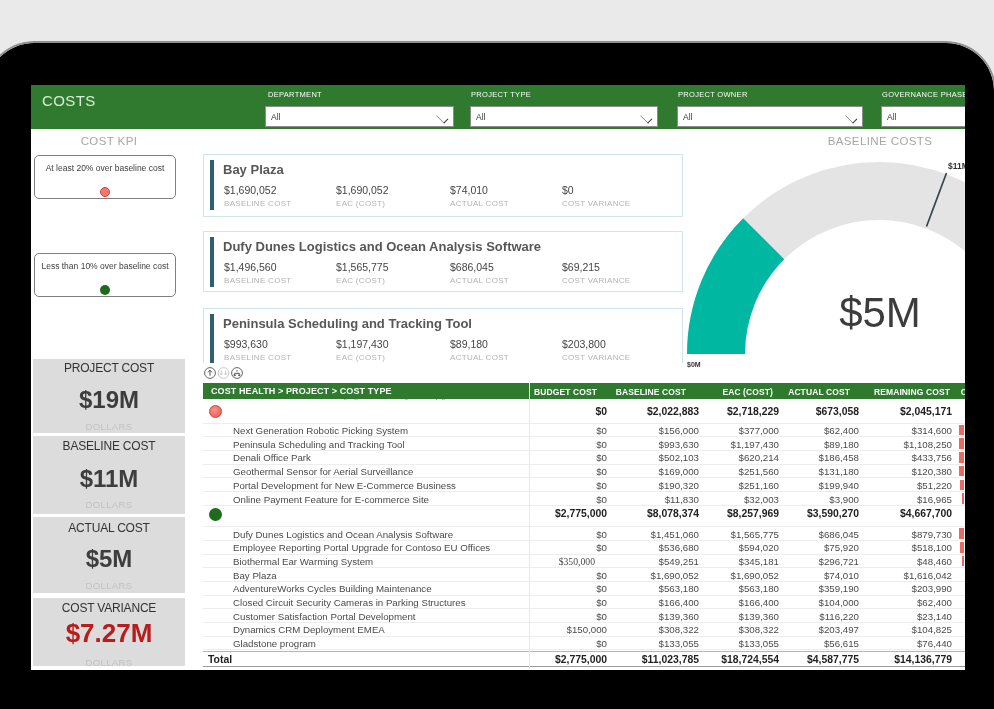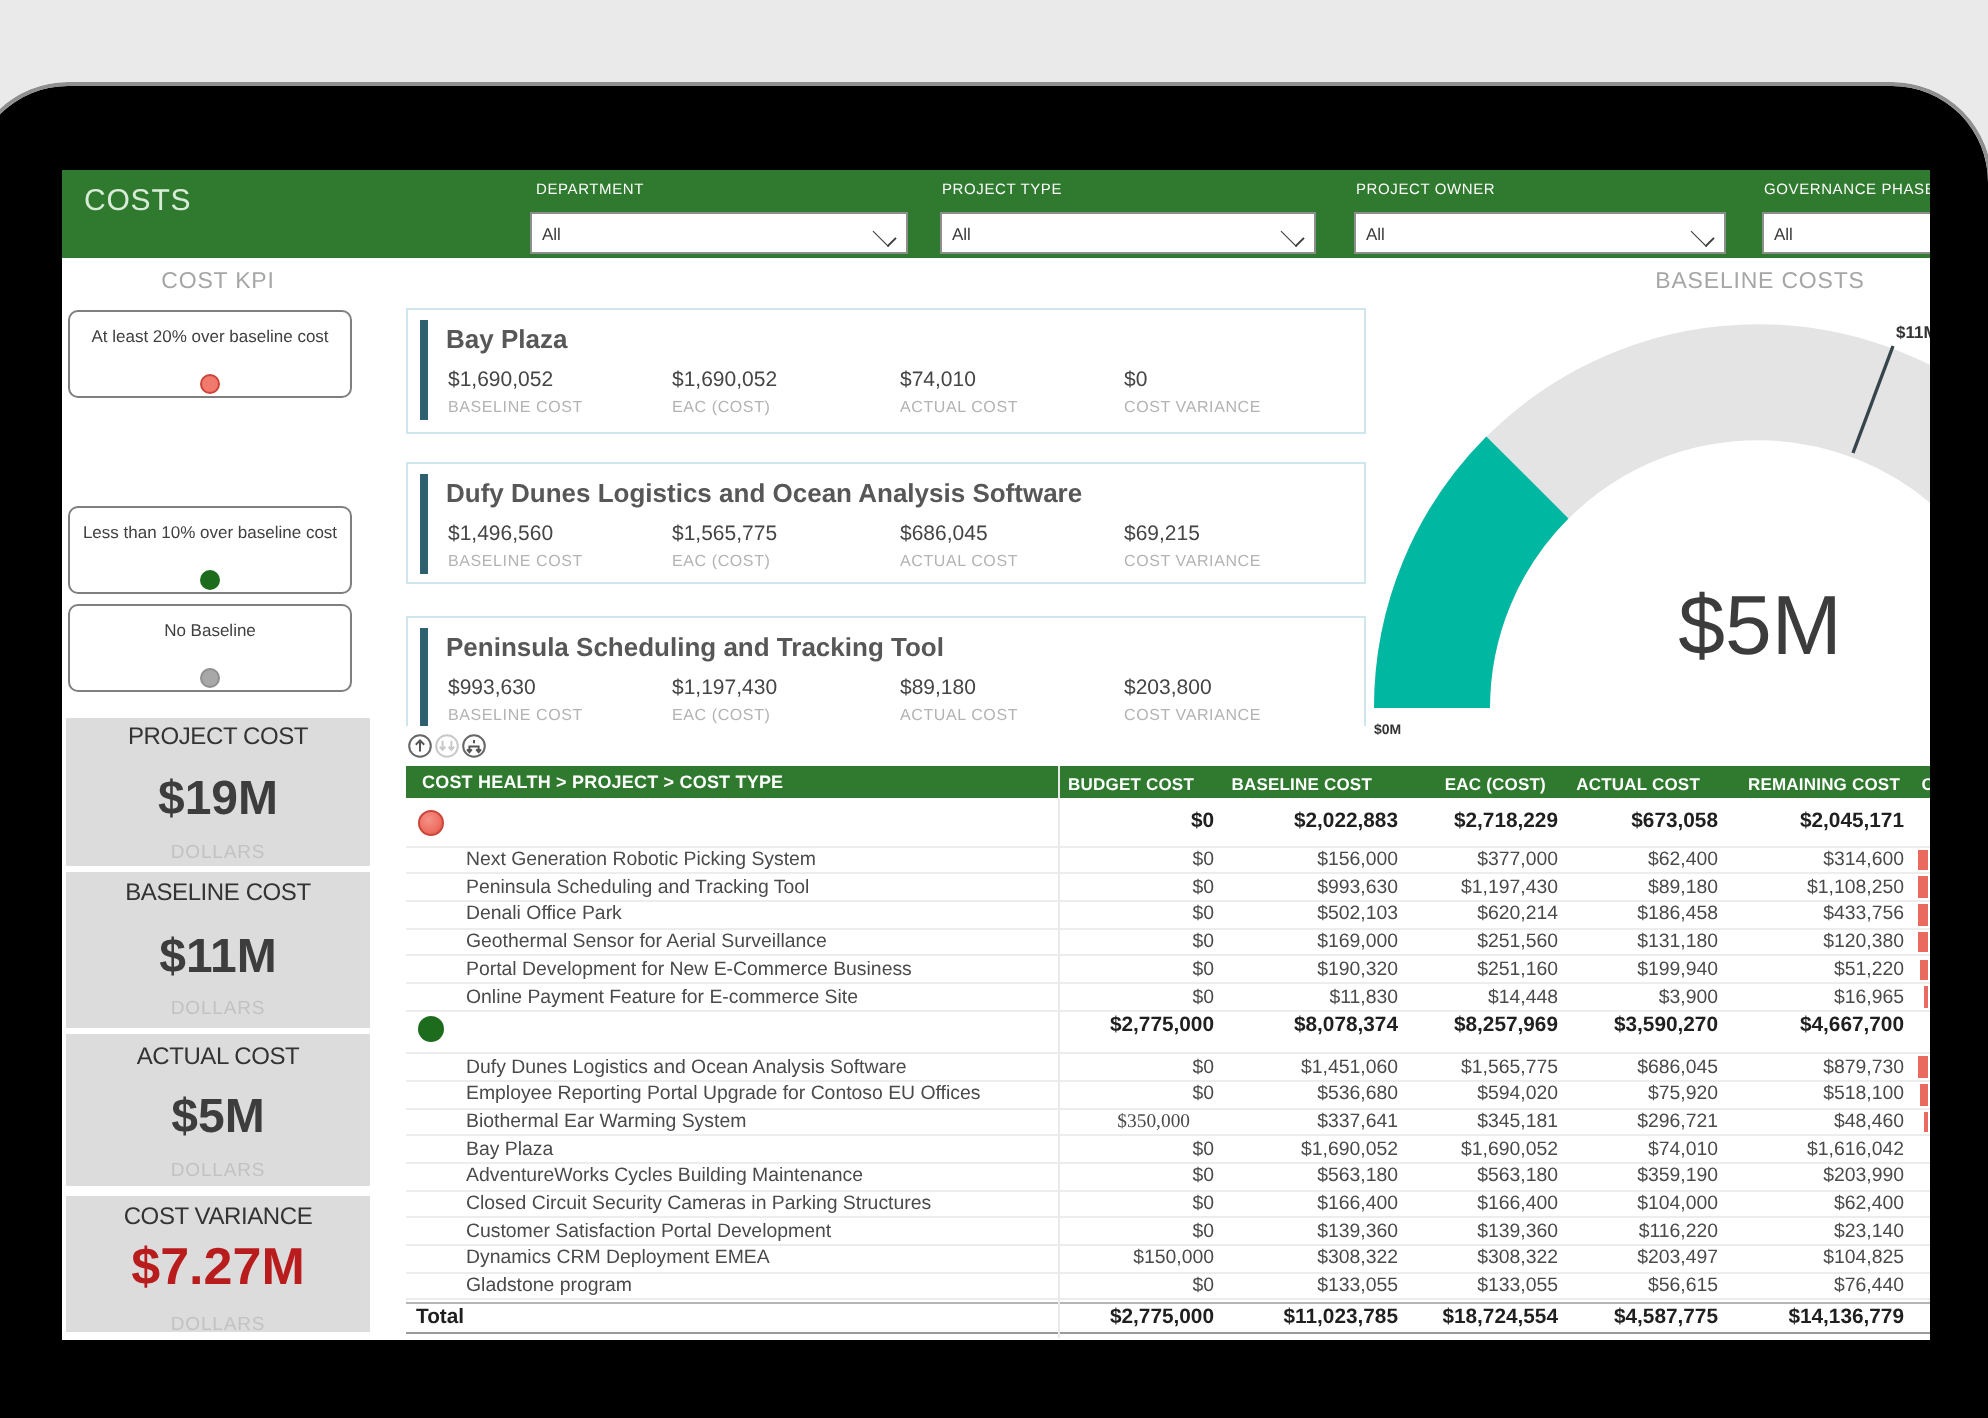--- a/index.html
+++ b/index.html
@@ -92,24 +92,20 @@
   <div class="stitle" style="left:764px; width:170px;">BASELINE COSTS</div>
 
   <div class="kcard" style="top:70px;">
       <div class="t">At least 20% over baseline cost</div>
     <div class="dot" style="background:#f2796d; border:1.5px solid #cc4539;"></div>
     </div>
   <div class="kcard" style="top:168px;">
       <div class="t">Less than 10% over baseline cost</div>
     <div class="dot" style="background:#1d6b1d;"></div>
     </div>
-  <div class="kcard" style="top:217px;">
-      <div class="t">No Baseline</div>
-    <div class="dot" style="background:#a8a8a8; border:1.5px solid #8f8f8f;"></div>
-    </div>
 
   <div class="bigcard" style="top:274px; height:74px;">
     <div class="bt" style="top:2px;">PROJECT COST</div>
     <div class="bv" style="top:27px;">$19M</div>
     <div class="bd" style="top:62px;">DOLLARS</div>
   </div>
   <div class="bigcard" style="top:351px; height:78px;">
     <div class="bt" style="top:3px;">BASELINE COST</div>
     <div class="bv" style="top:29px;">$11M</div>
     <div class="bd" style="top:63px;">DOLLARS</div>
@@ -248,21 +244,21 @@
         <div class="m" style="right:266px;">$190,320</div>
         <div class="m" style="right:186px;">$251,160</div>
         <div class="m" style="right:106px;">$199,940</div>
         <div class="m" style="right:13px;">$51,220</div>
         <div class="redbar" style="top:1px; bottom:1px; width:4px;"></div>
     </div>
     <div class="trow" style="top:129.2px; height:13.7px;">
       <div class="nm">Online Payment Feature for E-commerce Site</div>
         <div class="m" style="right:358px;">$0</div>
         <div class="m" style="right:266px;">$11,830</div>
-        <div class="m" style="right:186px;">$14,448</div>
+        <div class="m" style="right:186px;">$32,003</div>
         <div class="m" style="right:106px;">$3,900</div>
         <div class="m" style="right:13px;">$16,965</div>
         <div class="redbar" style="top:1px; bottom:1px; width:2px;"></div>
     </div>
     <div class="trow" style="top:142.9px; height:21.3px;">
       <div class="gdot" style="top:2px; background:#1d6b1d;"></div>
       <div style="position:absolute; top:0; height:14px; width:100%;">
           <div class="m mb" style="right:358px;">$2,775,000</div>
           <div class="m mb" style="right:266px;">$8,078,374</div>
           <div class="m mb" style="right:186px;">$8,257,969</div>
@@ -284,21 +280,21 @@
         <div class="m" style="right:358px;">$0</div>
         <div class="m" style="right:266px;">$536,680</div>
         <div class="m" style="right:186px;">$594,020</div>
         <div class="m" style="right:106px;">$75,920</div>
         <div class="m" style="right:13px;">$518,100</div>
         <div class="redbar" style="top:1px; bottom:1px; width:4px;"></div>
     </div>
     <div class="trow" style="top:191.6px; height:13.7px;">
       <div class="nm">Biothermal Ear Warming System</div>
         <div class="m" style="right:370px;font-family:Liberation Serif, serif;">$350,000</div>
-        <div class="m" style="right:266px;">$337,641</div>
+        <div class="m" style="right:266px;">$549,251</div>
         <div class="m" style="right:186px;">$345,181</div>
         <div class="m" style="right:106px;">$296,721</div>
         <div class="m" style="right:13px;">$48,460</div>
         <div class="redbar" style="top:1px; bottom:1px; width:2px;"></div>
     </div>
     <div class="trow" style="top:205.3px; height:13.7px;">
       <div class="nm">Bay Plaza</div>
         <div class="m" style="right:358px;">$0</div>
         <div class="m" style="right:266px;">$1,690,052</div>
         <div class="m" style="right:186px;">$1,690,052</div>

